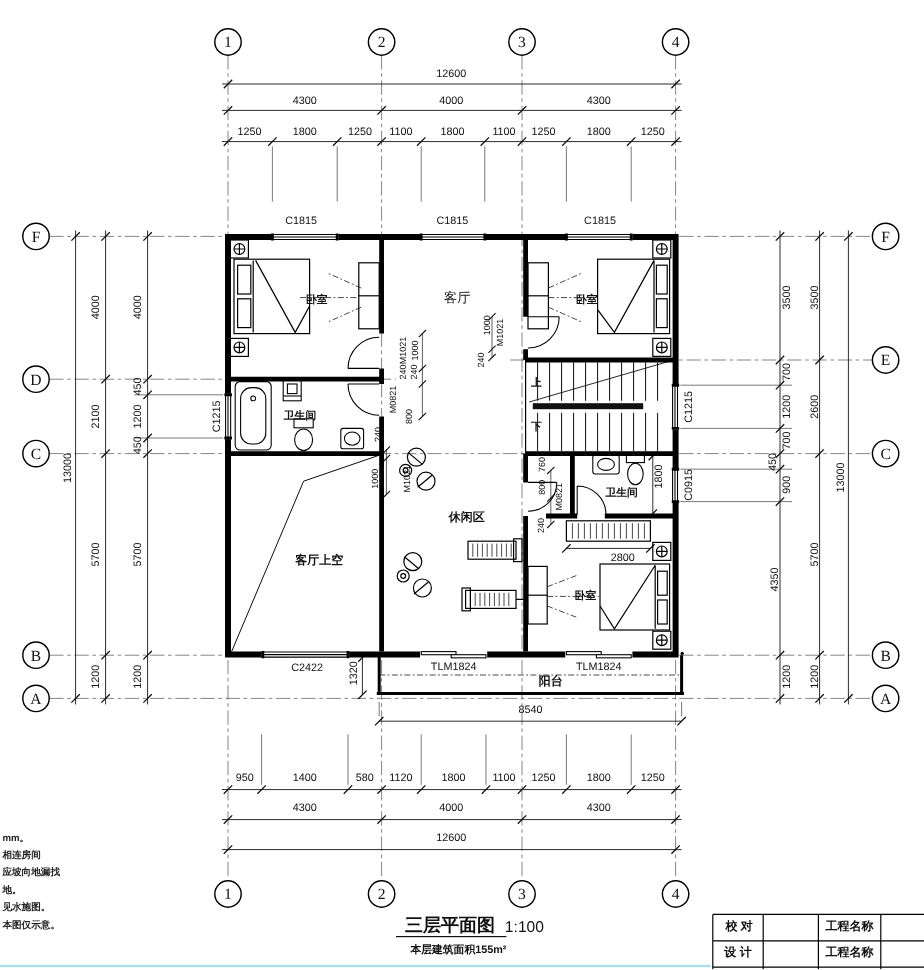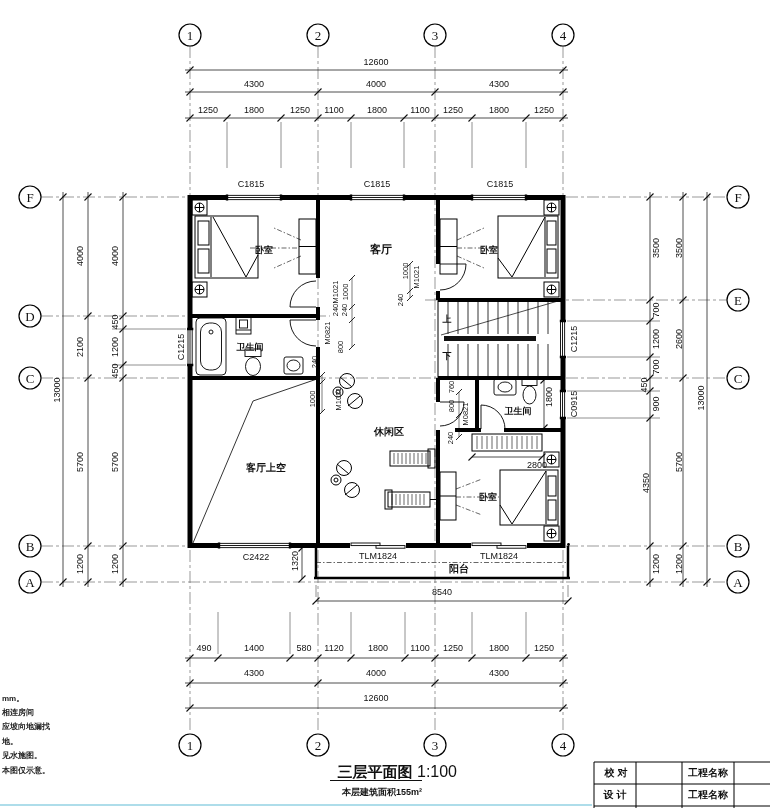--- a/index.html
+++ b/index.html
@@ -7,23 +7,23 @@
          font-family:"Liberation Sans",sans-serif;color:#111;}
   #plan-svg{position:absolute;left:0;top:0;}
   .t{position:absolute;transform:translate(-50%,-50%);white-space:nowrap;color:#111;line-height:1;}
   .tv{position:absolute;transform:translate(-50%,-50%) rotate(-90deg);white-space:nowrap;color:#111;line-height:1;}
   .tl{position:absolute;white-space:nowrap;color:#222;line-height:1;}
   .d9{font-size:9px;}
   .d75{font-size:7.5px;}
   .axn{font-family:"Liberation Serif",serif;font-size:13px;}
   .zh{font-weight:bold;font-size:10px;}
   .zh9{font-weight:bold;font-size:9px;}
-  .zh11{font-weight:bold;font-size:11px;}
+  .zh11{font-weight:normal;font-size:11px;}
   .title1{font-weight:bold;font-size:15px;}
-  .title2{font-size:16px;}
+  .title2{font-size:13px;}
   .sub{font-weight:bold;font-size:9px;}
   .tb{font-weight:bold;font-size:10px;}
   .note{font-size:8px;font-weight:bold;}
   .underline-bar{position:absolute;left:330px;top:780px;width:92px;height:0;border-bottom:1.4px solid #111;}
   .blue-line{position:absolute;left:0;top:804px;width:592px;height:2.4px;background:#aeddea;}
 </style>
 </head>
 <body>
 
 <div id="sheet">
@@ -285,21 +285,21 @@
   <span class="t d9" style="left:208px;top:110px">1250</span>
   <span class="t d9" style="left:254px;top:110px">1800</span>
   <span class="t d9" style="left:300px;top:110px">1250</span>
   <span class="t d9" style="left:334px;top:110px">1100</span>
   <span class="t d9" style="left:377px;top:110px">1800</span>
   <span class="t d9" style="left:420px;top:110px">1100</span>
   <span class="t d9" style="left:453px;top:110px">1250</span>
   <span class="t d9" style="left:499px;top:110px">1800</span>
   <span class="t d9" style="left:544px;top:110px">1250</span>
 
-  <span class="t d9" style="left:204px;top:648px">490</span>
+  <span class="t d9" style="left:204px;top:648px">950</span>
   <span class="t d9" style="left:254px;top:648px">1400</span>
   <span class="t d9" style="left:304px;top:648px">580</span>
   <span class="t d9" style="left:334px;top:648px">1120</span>
   <span class="t d9" style="left:378px;top:648px">1800</span>
   <span class="t d9" style="left:420px;top:648px">1100</span>
   <span class="t d9" style="left:453px;top:648px">1250</span>
   <span class="t d9" style="left:499px;top:648px">1800</span>
   <span class="t d9" style="left:544px;top:648px">1250</span>
   <span class="t d9" style="left:254px;top:673px">4300</span>
   <span class="t d9" style="left:376px;top:673px">4000</span>
@@ -336,21 +336,21 @@
   <span class="t d9" style="left:251px;top:184px">C1815</span>
   <span class="t d9" style="left:377px;top:184px">C1815</span>
   <span class="t d9" style="left:500px;top:184px">C1815</span>
   <span class="tv d9" style="left:181px;top:347px">C1215</span>
   <span class="tv d9" style="left:574px;top:339px">C1215</span>
   <span class="tv d9" style="left:574px;top:404px">C0915</span>
   <span class="t d9" style="left:256px;top:557px">C2422</span>
   <span class="t d9" style="left:378px;top:556px">TLM1824</span>
   <span class="t d9" style="left:499px;top:556px">TLM1824</span>
   <span class="tv d9" style="left:295px;top:561px">1320</span>
-  <span class="t d9" style="left:537px;top:465px">2800</span>
+  <span class="t d9" style="left:519px;top:465px">2800</span>
   <span class="tv d9" style="left:549px;top:397px">1800</span>
 
   <span class="t zh9" style="left:264px;top:250px">卧室</span>
   <span class="t zh11" style="left:381px;top:249px">客厅</span>
   <span class="t zh9" style="left:489px;top:250px">卧室</span>
   <span class="t zh9" style="left:250px;top:347px">卫生间</span>
   <span class="t zh9" style="left:518px;top:411px">卫生间</span>
   <span class="t zh" style="left:266px;top:468px">客厅上空</span>
   <span class="t zh" style="left:389px;top:432px">休闲区</span>
   <span class="t zh9" style="left:488px;top:497px">卧室</span>

